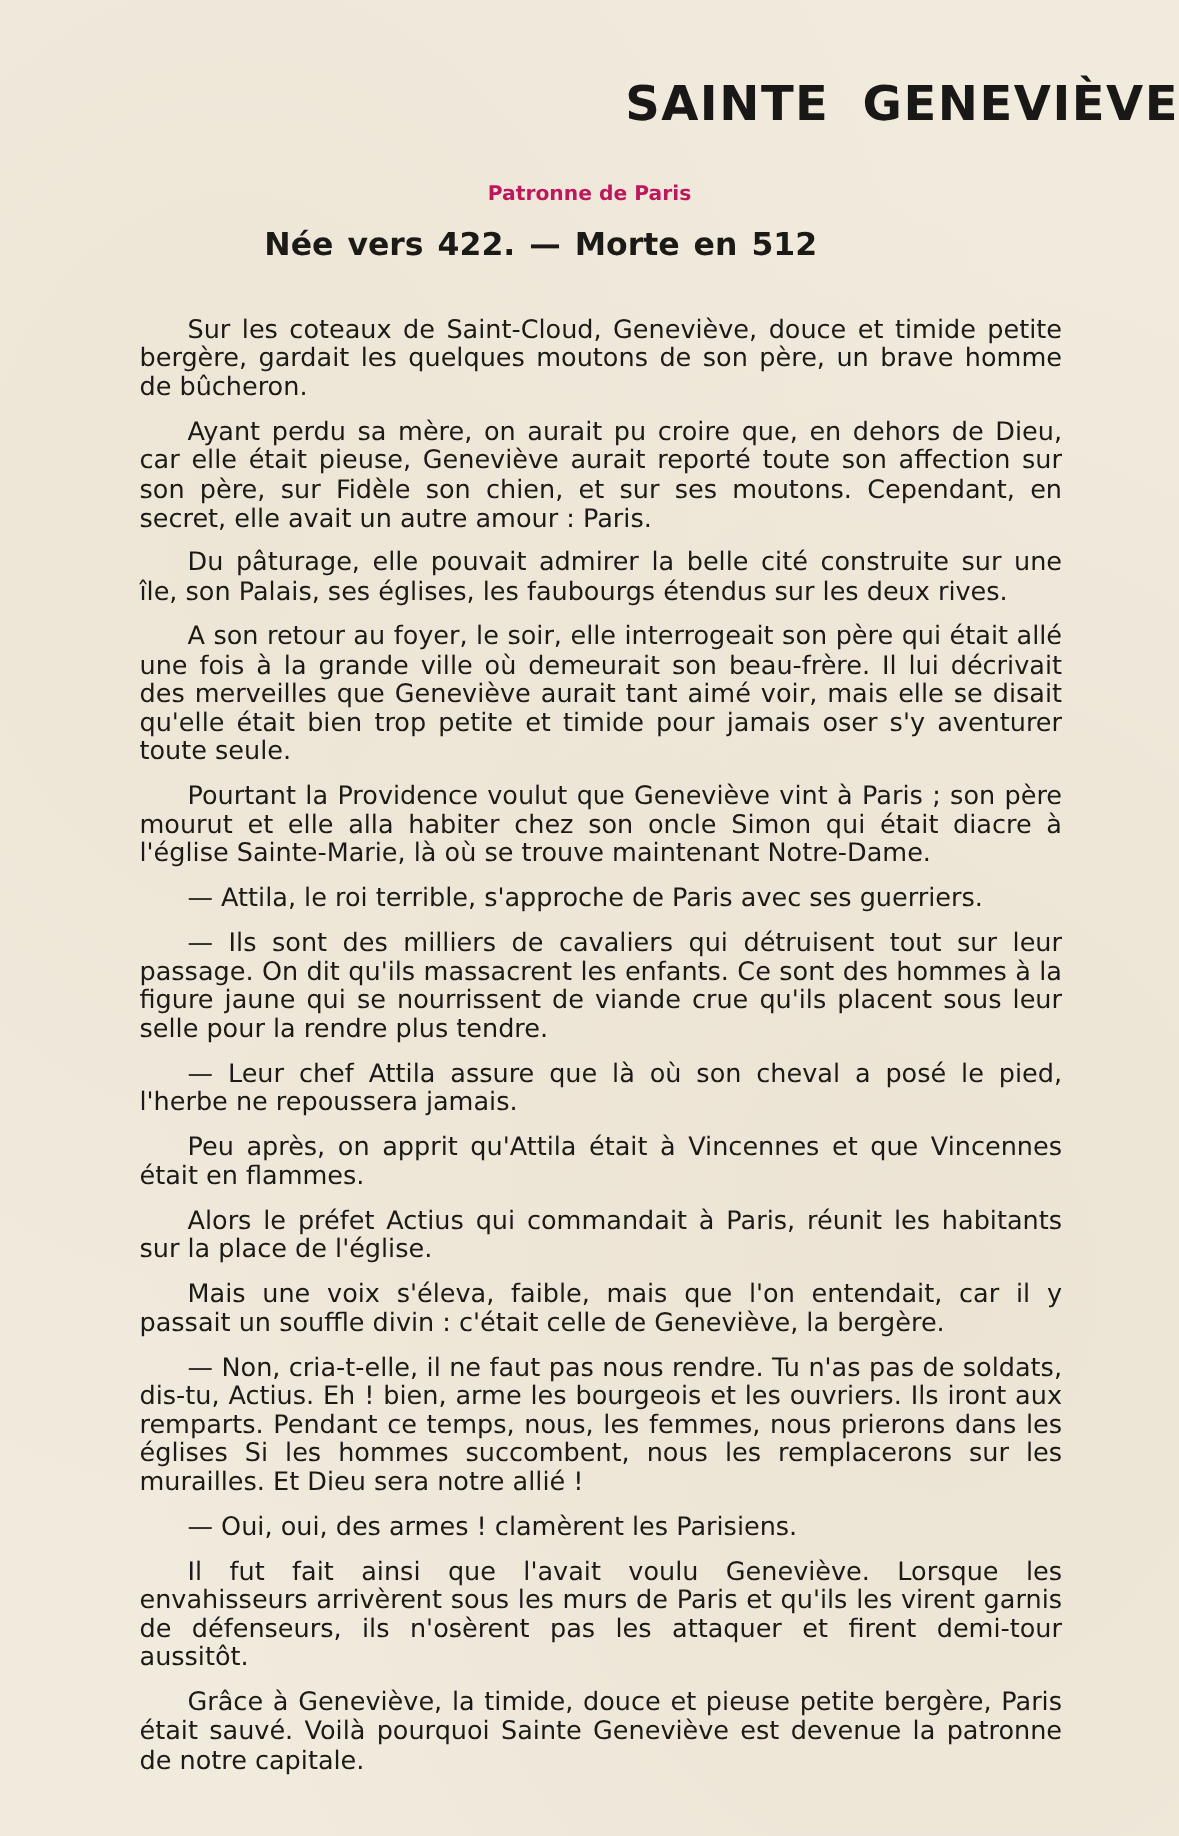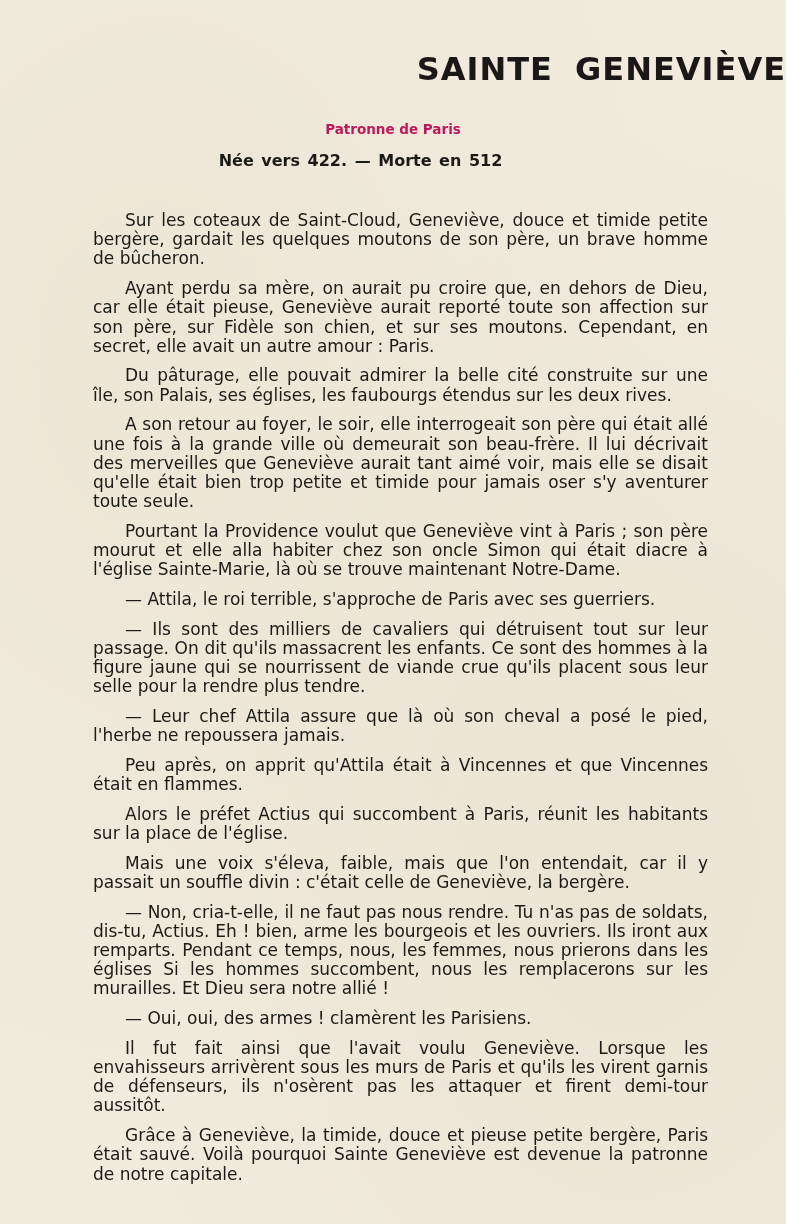--- a/index.html
+++ b/index.html
@@ -48,21 +48,21 @@
       font-size: 13.5px;
       color: #be185d;
     }
     .dates {
       position: absolute;
       left: 0;
       top: 151px;
       width: 721px;
       text-align: center;
       font-weight: bold;
-      font-size: 16px;
+      font-size: 21px;
       word-spacing: 2px;
       color: #1c1a17;
     }
     .body-text {
       position: absolute;
       left: 93px;
       top: 211px;
       width: 615px;
       font-family: "DejaVu Sans", sans-serif;
       font-size: 17px;
@@ -86,20 +86,20 @@
   <div class="body-text">
     <p>Sur les coteaux de Saint-Cloud, Geneviève, douce et timide petite bergère, gardait les quelques moutons de son père, un brave homme de bûcheron.</p>
     <p>Ayant perdu sa mère, on aurait pu croire que, en dehors de Dieu, car elle était pieuse, Geneviève aurait reporté toute son affection sur son père, sur Fidèle son chien, et sur ses moutons. Cependant, en secret, elle avait un autre amour : Paris.</p>
     <p>Du pâturage, elle pouvait admirer la belle cité construite sur une île, son Palais, ses églises, les faubourgs étendus sur les deux rives.</p>
     <p>A son retour au foyer, le soir, elle interrogeait son père qui était allé une fois à la grande ville où demeurait son beau-frère. Il lui décrivait des merveilles que Geneviève aurait tant aimé voir, mais elle se disait qu'elle était bien trop petite et timide pour jamais oser s'y aventurer toute seule.</p>
     <p>Pourtant la Providence voulut que Geneviève vint à Paris ; son père mourut et elle alla habiter chez son oncle Simon qui était diacre à l'église Sainte-Marie, là où se trouve maintenant Notre-Dame.</p>
     <p>— Attila, le roi terrible, s'approche de Paris avec ses guerriers.</p>
     <p>— Ils sont des milliers de cavaliers qui détruisent tout sur leur passage. On dit qu'ils massacrent les enfants. Ce sont des hommes à la figure jaune qui se nourrissent de viande crue qu'ils placent sous leur selle pour la rendre plus tendre.</p>
     <p>— Leur chef Attila assure que là où son cheval a posé le pied, l'herbe ne repoussera jamais.</p>
     <p>Peu après, on apprit qu'Attila était à Vincennes et que Vincennes était en flammes.</p>
-    <p>Alors le préfet Actius qui succombent à Paris, réunit les habitants sur la place de l'église.</p>
+    <p>Alors le préfet Actius qui commandait à Paris, réunit les habitants sur la place de l'église.</p>
     <p>Mais une voix s'éleva, faible, mais que l'on entendait, car il y passait un souffle divin : c'était celle de Geneviève, la bergère.</p>
     <p>— Non, cria-t-elle, il ne faut pas nous rendre. Tu n'as pas de soldats, dis-tu, Actius. Eh ! bien, arme les bourgeois et les ouvriers. Ils iront aux remparts. Pendant ce temps, nous, les femmes, nous prierons dans les églises Si les hommes succombent, nous les remplacerons sur les murailles. Et Dieu sera notre allié !</p>
     <p>— Oui, oui, des armes ! clamèrent les Parisiens.</p>
     <p>Il fut fait ainsi que l'avait voulu Geneviève. Lorsque les envahisseurs arrivèrent sous les murs de Paris et qu'ils les virent garnis de défenseurs, ils n'osèrent pas les attaquer et firent demi-tour aussitôt.</p>
     <p>Grâce à Geneviève, la timide, douce et pieuse petite bergère, Paris était sauvé. Voilà pourquoi Sainte Geneviève est devenue la patronne de notre capitale.</p>
   </div>
 </div>
 
 </body></html>

